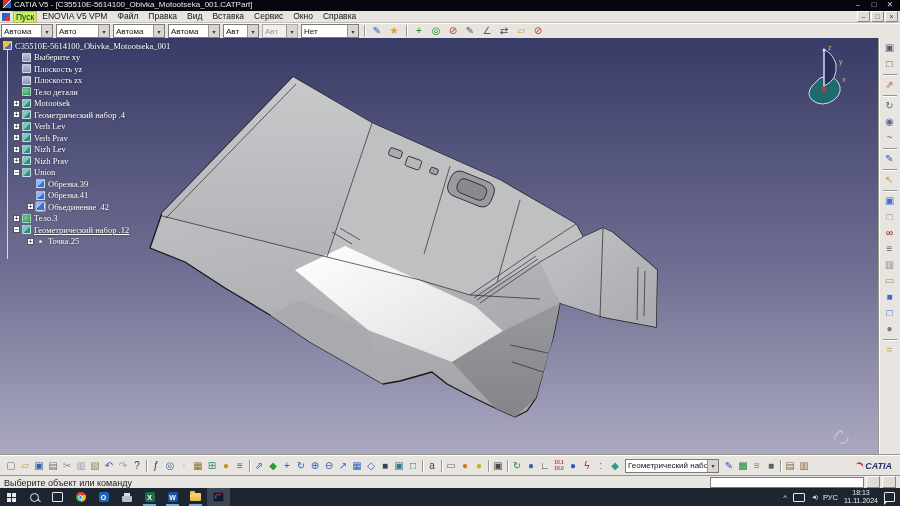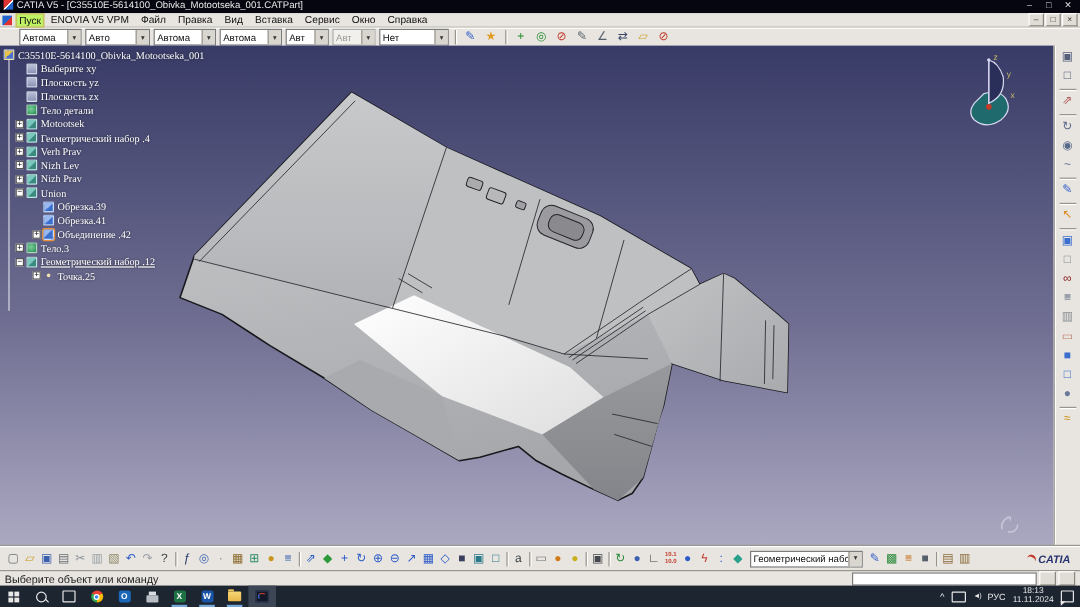--- a/index.html
+++ b/index.html
@@ -14,21 +14,21 @@
   .wc-group{margin-left:auto;display:flex;}
   .wc{width:16px;text-align:center;font-size:7.5px;color:#ddd;cursor:default;}
   
   .menubar{height:11px;background:#e8e5e0;border-bottom:1px solid #c2bfb8;display:flex;align-items:center;font-size:8.5px;color:#111;padding:0 2px;}
   .mdi-icon{width:8px;height:8px;margin-right:3px;background:linear-gradient(135deg,#26c 55%,#d33 55%);flex:none;}
   .mi{padding:0 5px;white-space:nowrap;}
   .mi.hl{background:#bef264;border:1px solid #c9b46a;padding:0 2px;}
   .cc-group{margin-left:auto;display:flex;gap:1px;}
   .cc{width:11px;height:9px;font-size:7px;line-height:9px;text-align:center;color:#333;background:#e0ddd6;border:1px solid;border-color:#fff #8a877f #8a877f #fff;}
   
-  .toptb{height:16px;background:#e8e5e0;border-bottom:1px solid #98958d;display:flex;align-items:center;padding:0 16px;gap:3px;box-shadow:inset 0 1px #fff;}
+  .toptb{height:16px;background:#e8e5e0;border-bottom:1px solid #98958d;display:flex;align-items:center;padding:0 1px;gap:3px;box-shadow:inset 0 1px #fff;}
   .combo{height:12px;background:#fff;border:1px solid #7b7b7b;display:flex;align-items:stretch;font-size:8px;color:#111;}
   .combo .val{padding:0 2px;overflow:hidden;white-space:nowrap;display:flex;align-items:center;}
   .combo .arr{width:10px;background:#d9d6cf;border-left:1px solid #9a978f;font-size:6px;display:flex;align-items:center;justify-content:center;color:#333;}
   .combo.disabled{background:#f1f0ec;color:#9a9a9a;border-color:#aaa;}
   .vsep{width:1px;height:12px;background:#98958d;box-shadow:1px 0 #fff;margin:0 2px;flex:none;}
   .tbi{width:14px;height:14px;flex:none;display:flex;align-items:center;justify-content:center;font-size:10px;line-height:1;cursor:default;}
   .tbi .two{font-size:5px;line-height:1.1;text-align:left;font-weight:bold;}
   
   .main{position:absolute;top:38px;left:0;right:0;bottom:51px;}
   .viewport{position:absolute;top:0;left:0;right:22px;bottom:0;background:linear-gradient(#383b66,#6f6e92 55%,#aba9c1);overflow:hidden;}
@@ -267,20 +267,25 @@
           </div>
           <div class="trow" style="padding-left: 10px;">
             <span class="texp">+</span>
             <span class="tico ti-surfset"></span>
             <span class="tlabel">Motootsek</span>
           </div>
           <div class="trow" style="padding-left: 10px;">
             <span class="texp">+</span>
             <span class="tico ti-surfset"></span>
             <span class="tlabel">Геометрический набор .4</span>
+          </div>
+          <div class="trow" style="padding-left: 10px;">
+            <span class="texp">+</span>
+            <span class="tico ti-surfset"></span>
+            <span class="tlabel">Verh Lev</span>
           </div>
           <div class="trow" style="padding-left: 10px;">
             <span class="texp">+</span>
             <span class="tico ti-surfset"></span>
             <span class="tlabel">Verh Prav</span>
           </div>
           <div class="trow" style="padding-left: 10px;">
             <span class="texp">+</span>
             <span class="tico ti-surfset"></span>
             <span class="tlabel">Nizh Lev</span>

